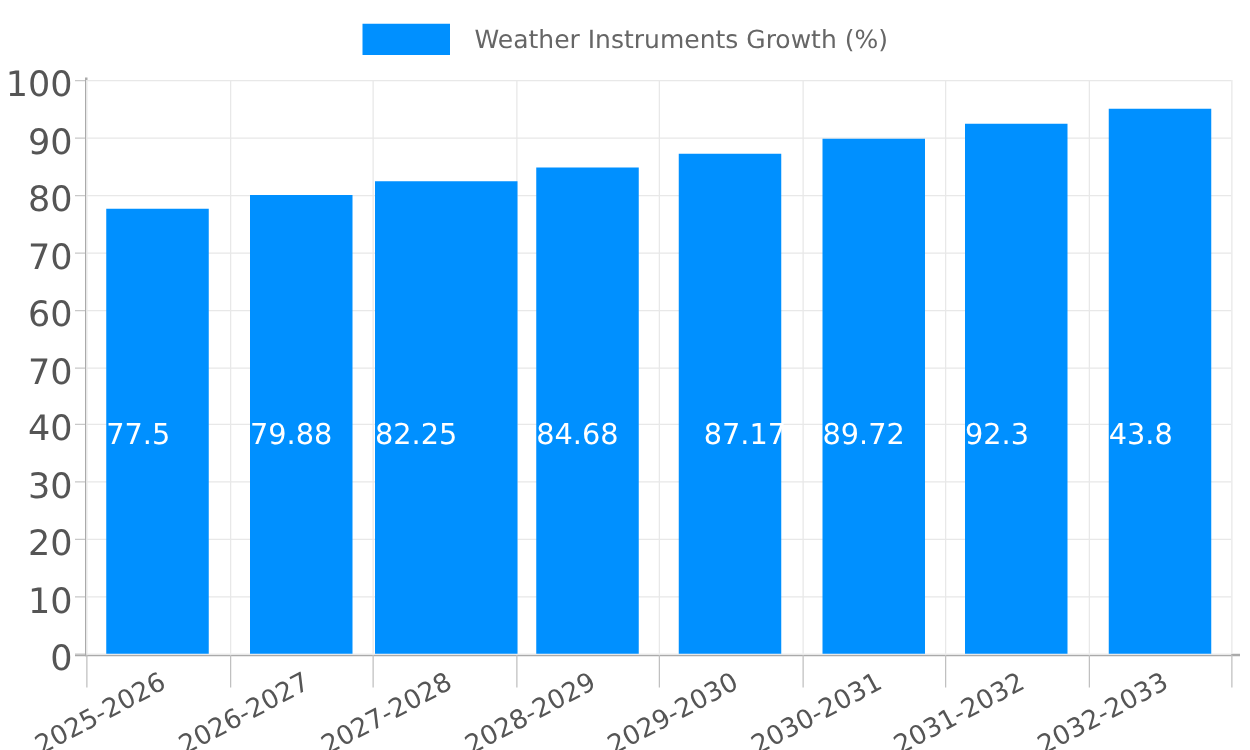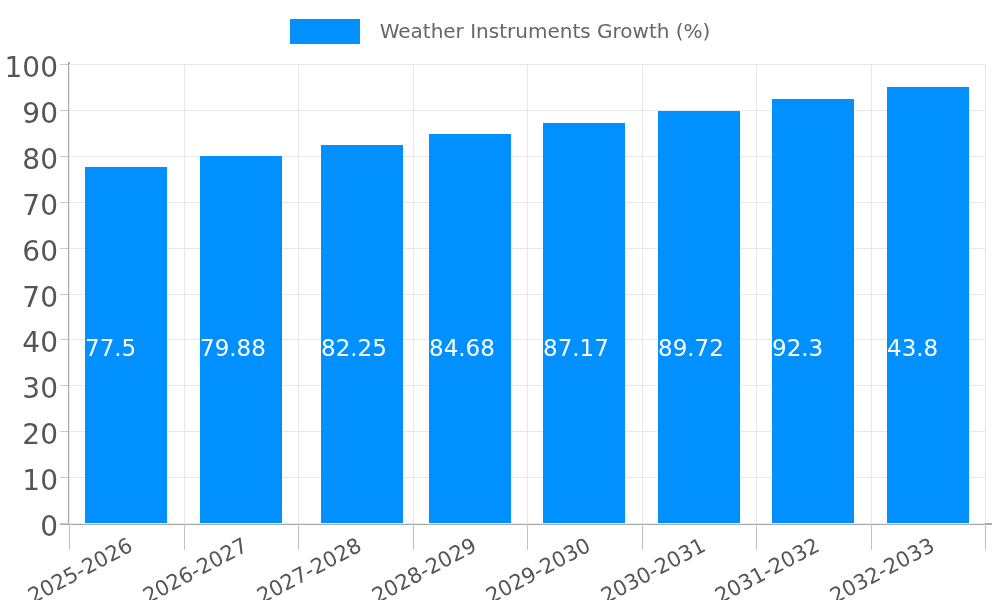--- a/index.html
+++ b/index.html
@@ -208,28 +208,28 @@
       <div class="gridline-v" style="left: 573px;"></div>
       <div class="gridline-v" style="left: 687px;"></div>
       <div class="gridline-v" style="left: 802px;"></div>
       <div class="gridline-v" style="left: 916px;"></div>
       <div class="bar" style="left: 16px; width: 82px; height: 356px; background: rgb(0, 144, 255);">
         <span class="bar-label" style="top: 170px; color: rgb(255, 255, 255);">77.5</span>
       </div>
       <div class="bar" style="left: 131px; width: 82px; height: 367px; background: rgb(0, 144, 255);">
         <span class="bar-label" style="top: 181px; color: rgb(255, 255, 255);">79.88</span>
       </div>
-      <div class="bar" style="left: 252px; width: 82px; height: 378px; background: rgb(0, 144, 255);">
+      <div class="bar" style="left: 231px; width: 82px; height: 378px; background: rgb(0, 144, 255); padding-left: 32px;">
         <span class="bar-label" style="top: 192px; color: rgb(255, 255, 255);">82.25</span>
       </div>
       <div class="bar" style="left: 360px; width: 82px; height: 389px; background: rgb(0, 144, 255);">
         <span class="bar-label" style="top: 203px; color: rgb(255, 255, 255);">84.68</span>
       </div>
       <div class="bar" style="left: 474px; width: 82px; height: 400px; background: rgb(0, 144, 255);">
-        <span class="bar-label" style="top: 214px; color: rgb(255, 255, 255);">87.17</span>
+        <span class="bar-label" style="top: 214px; color: rgb(255, 255, 255); margin-left: 20px;">87.17</span>
       </div>
       <div class="bar" style="left: 589px; width: 82px; height: 412px; background: rgb(0, 144, 255);">
         <span class="bar-label" style="top: 226px; color: rgb(255, 255, 255);">89.72</span>
       </div>
       <div class="bar" style="left: 703px; width: 82px; height: 424px; background: rgb(0, 144, 255);">
         <span class="bar-label" style="top: 238px; color: rgb(255, 255, 255);">92.3</span>
       </div>
       <div class="bar" style="left: 818px; width: 82px; height: 436px; background: rgb(0, 144, 255);">
         <span class="bar-label" style="top: 250px; color: rgb(255, 255, 255);">43.8</span>
       </div>

